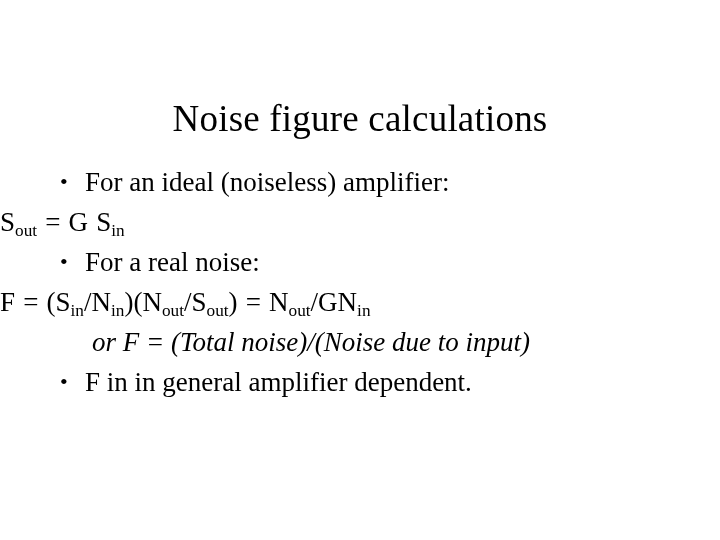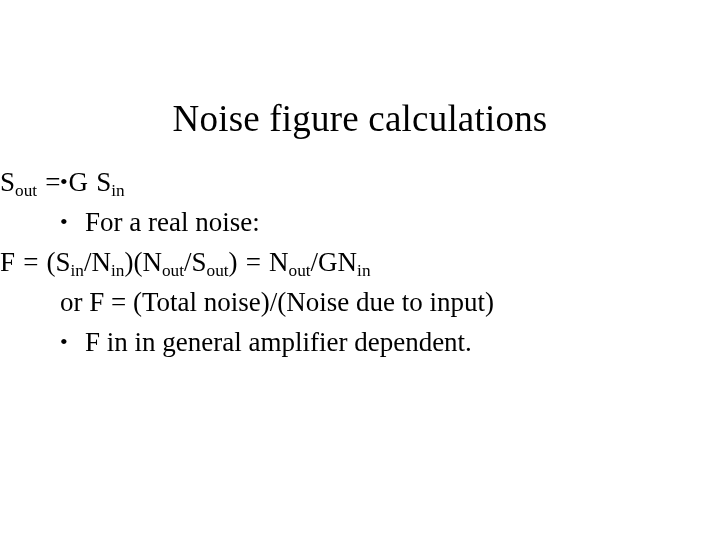--- a/index.html
+++ b/index.html
@@ -63,21 +63,22 @@
     font-size: 22px;
     line-height: 40px;
   }
 
   
   .eq-line {
   }
 
   
   .or-line {
-    padding-left: 60px;
+    padding-left: 92px;
+    font-style: italic;
   }
 
   sub {
     font-size: 0.64em;
     line-height: 0;
     vertical-align: baseline;
     position: relative;
     bottom: -0.30em;
   }
 
@@ -90,20 +91,21 @@
 <body>
 
 <div class="slide">
 
   <h1 class="slide-title">Noise figure calculations</h1>
 
   <div class="body-block">
 
     <div class="line bullet-line">
       <span class="bullet">•</span>
+      <span>For an ideal (noiseless) amplifier:</span>
     </div>
 
     <div class="line eq-line">
       <span>S</span><sub>out</sub><span class="sp"></span><span>=</span><span class="sp"></span><span>G</span><span class="sp"></span><span>S</span><sub>in</sub>
     </div>
 
 
     <div class="line bullet-line">
       <span class="bullet">•</span>
       <span>For a real noise:</span>

